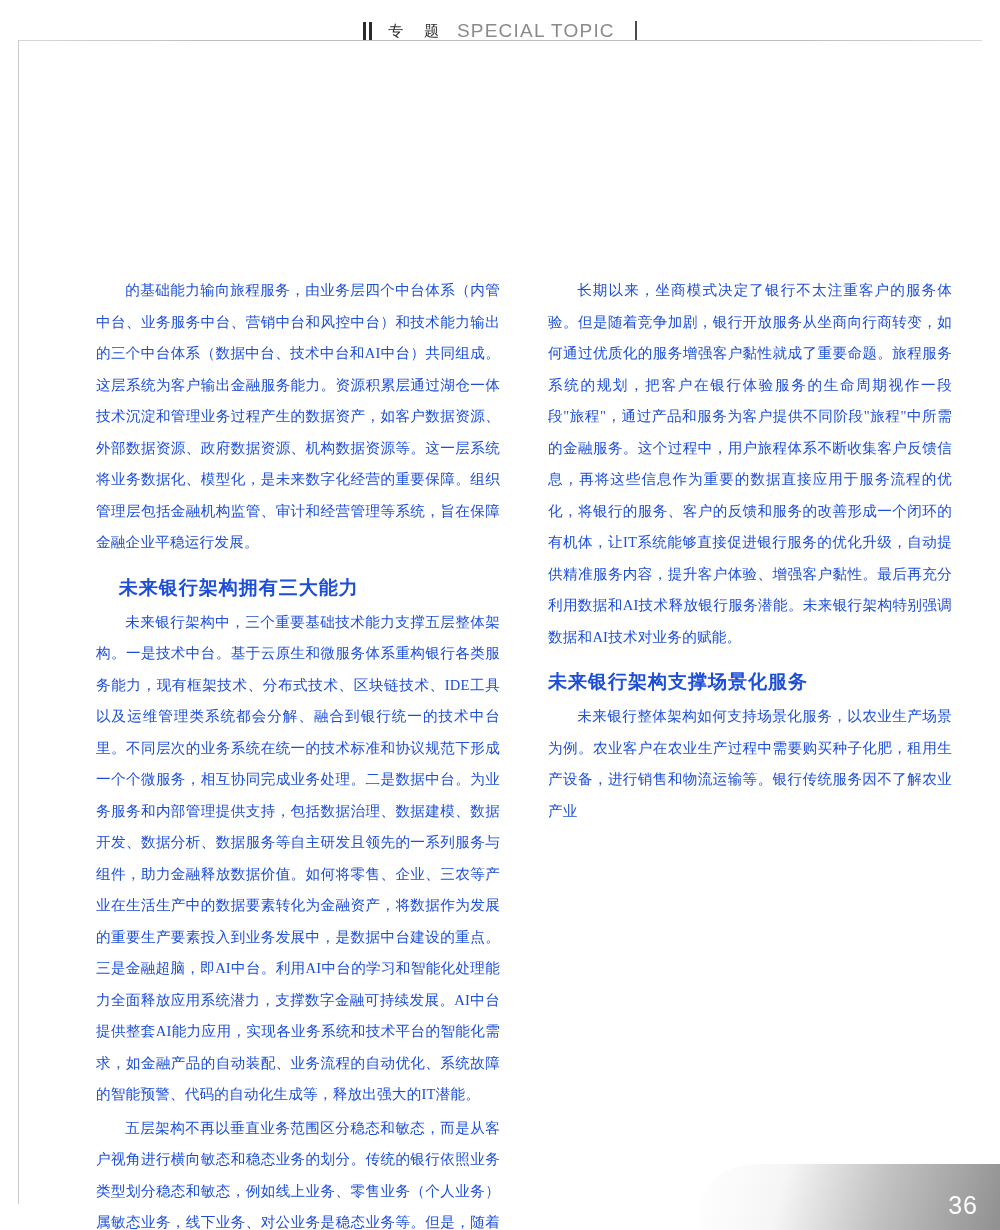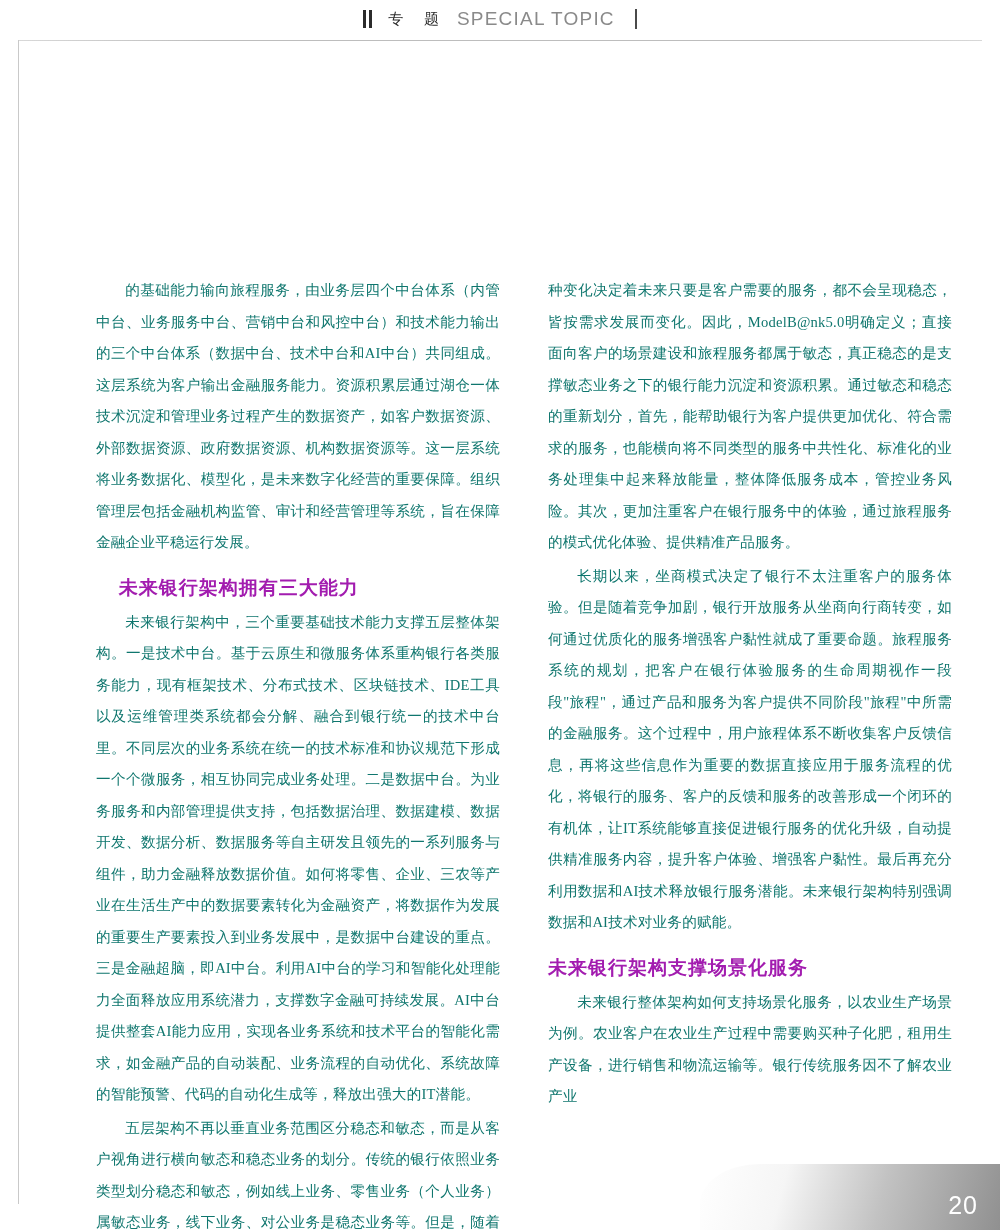--- a/index.html
+++ b/index.html
@@ -21,21 +21,21 @@
     position: absolute;
     top: 0;
     left: 0;
     width: 1000px;
     height: 46px;
   }
   .header-inner {
     position: absolute;
     left: 0;
     right: 0;
-    top: 8px;
+    top: 20px;
     display: flex;
     align-items: center;
     justify-content: center;
     gap: 10px;
   }
   .hdr-bars {
     display: inline-flex;
     gap: 3px;
     margin-right: 6px;
   }
@@ -96,32 +96,32 @@
     width: 404px;
   }
   p.body {
     margin: 0 0 2px 0;
     font-size: 14.6px;
     line-height: 31.5px;
     text-align: justify;
     text-justify: inter-ideograph;
     text-indent: 2em;
     letter-spacing: 0.2px;
-    color: #0f766e;
+    color: #1d4ed8;
   }
   p.noindent {
     text-indent: 0;
   }
   h2.section {
     margin: 16px 0 6px 0;
     font-family: Liberation Mono, monospace;
     font-size: 19px;
     font-weight: bold;
     letter-spacing: 1px;
-    color: #a21caf;
+    color: #1d4ed8;
     text-indent: 1.2em;
   }
   h2.section.left {
     text-indent: 0;
   }
 
   
   .footer-swoosh {
     position: absolute;
     right: 0;
@@ -163,22 +163,21 @@
 <div class="columns">
 
   <div class="col">
     <p class="body">的基础能力输向旅程服务，由业务层四个中台体系（内管中台、业务服务中台、营销中台和风控中台）和技术能力输出的三个中台体系（数据中台、技术中台和AI中台）共同组成。这层系统为客户输出金融服务能力。资源积累层通过湖仓一体技术沉淀和管理业务过程产生的数据资产，如客户数据资源、外部数据资源、政府数据资源、机构数据资源等。这一层系统将业务数据化、模型化，是未来数字化经营的重要保障。组织管理层包括金融机构监管、审计和经营管理等系统，旨在保障金融企业平稳运行发展。</p>
     <h2 class="section">未来银行架构拥有三大能力</h2>
     <p class="body">未来银行架构中，三个重要基础技术能力支撑五层整体架构。一是技术中台。基于云原生和微服务体系重构银行各类服务能力，现有框架技术、分布式技术、区块链技术、IDE工具以及运维管理类系统都会分解、融合到银行统一的技术中台里。不同层次的业务系统在统一的技术标准和协议规范下形成一个个微服务，相互协同完成业务处理。二是数据中台。为业务服务和内部管理提供支持，包括数据治理、数据建模、数据开发、数据分析、数据服务等自主研发且领先的一系列服务与组件，助力金融释放数据价值。如何将零售、企业、三农等产业在生活生产中的数据要素转化为金融资产，将数据作为发展的重要生产要素投入到业务发展中，是数据中台建设的重点。三是金融超脑，即AI中台。利用AI中台的学习和智能化处理能力全面释放应用系统潜力，支撑数字金融可持续发展。AI中台提供整套AI能力应用，实现各业务系统和技术平台的智能化需求，如金融产品的自动装配、业务流程的自动优化、系统故障的智能预警、代码的自动化生成等，释放出强大的IT潜能。</p>
     <p class="body">五层架构不再以垂直业务范围区分稳态和敏态，而是从客户视角进行横向敏态和稳态业务的划分。传统的银行依照业务类型划分稳态和敏态，例如线上业务、零售业务（个人业务）属敏态业务，线下业务、对公业务是稳态业务等。但是，随着新一代消费者的成长以及未来生活生产习惯的巨大变化，业务发展已经出现线上线下业务融合、个人公司业务联动和相互借鉴的趋势。这</p>
   </div>
 
   <div class="col">
-    <p class="body noindent">种变化决定着未来只要是客户需要的服务，都不会呈现稳态，皆按需求发展而变化。因此，ModelB@nk5.0明确定义；直接面向客户的场景建设和旅程服务都属于敏态，真正稳态的是支撑敏态业务之下的银行能力沉淀和资源积累。通过敏态和稳态的重新划分，首先，能帮助银行为客户提供更加优化、符合需求的服务，也能横向将不同类型的服务中共性化、标准化的业务处理集中起来释放能量，整体降低服务成本，管控业务风险。其次，更加注重客户在银行服务中的体验，通过旅程服务的模式优化体验、提供精准产品服务。</p>
     <p class="body">长期以来，坐商模式决定了银行不太注重客户的服务体验。但是随着竞争加剧，银行开放服务从坐商向行商转变，如何通过优质化的服务增强客户黏性就成了重要命题。旅程服务系统的规划，把客户在银行体验服务的生命周期视作一段段"旅程"，通过产品和服务为客户提供不同阶段"旅程"中所需的金融服务。这个过程中，用户旅程体系不断收集客户反馈信息，再将这些信息作为重要的数据直接应用于服务流程的优化，将银行的服务、客户的反馈和服务的改善形成一个闭环的有机体，让IT系统能够直接促进银行服务的优化升级，自动提供精准服务内容，提升客户体验、增强客户黏性。最后再充分利用数据和AI技术释放银行服务潜能。未来银行架构特别强调数据和AI技术对业务的赋能。</p>
     <h2 class="section left">未来银行架构支撑场景化服务</h2>
     <p class="body">未来银行整体架构如何支持场景化服务，以农业生产场景为例。农业客户在农业生产过程中需要购买种子化肥，租用生产设备，进行销售和物流运输等。银行传统服务因不了解农业产业</p>
   </div>
 
 </div>
 
 <div class="footer-swoosh"></div>
-<div class="page-number">20</div>
+<div class="page-number">36</div>
 
 </body></html>

